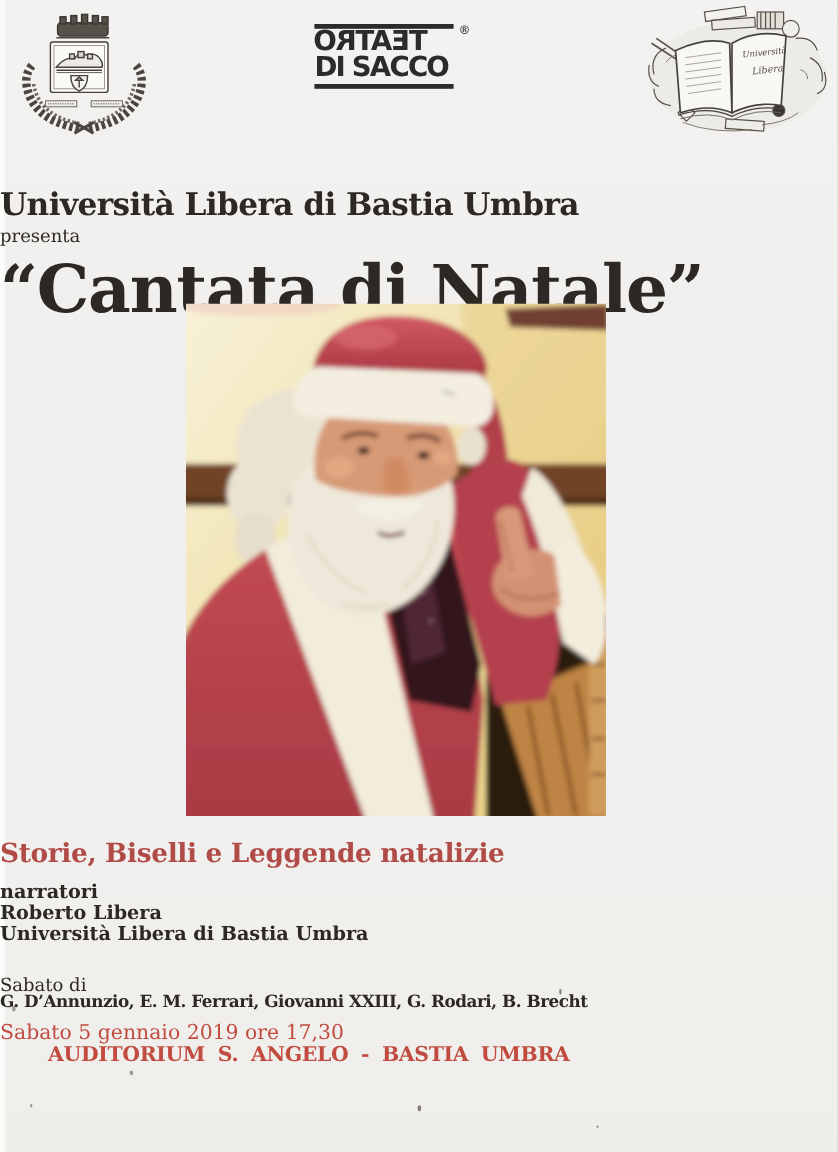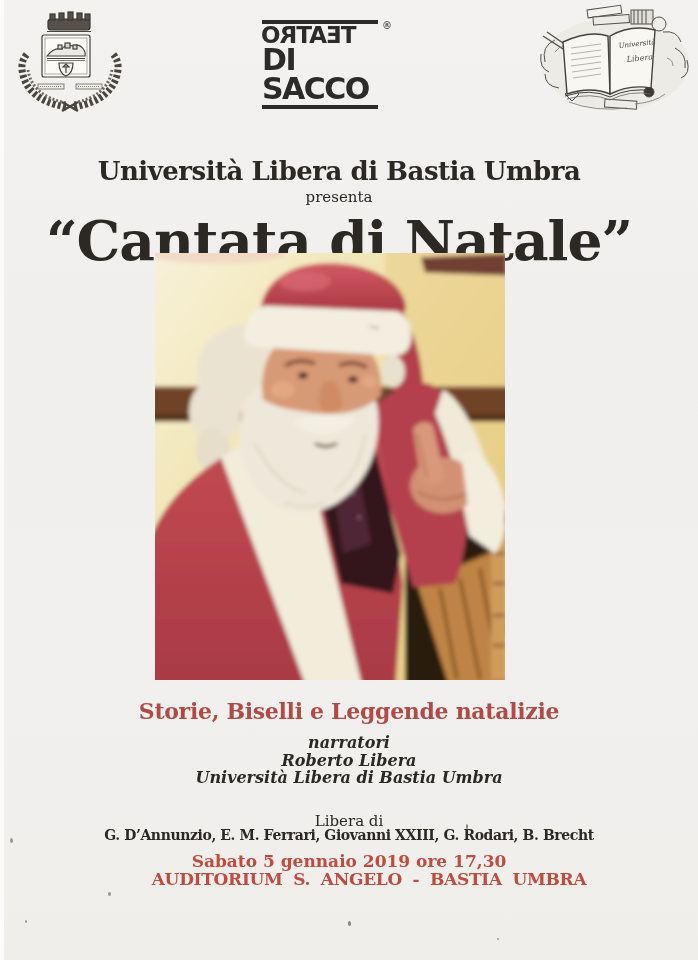--- a/index.html
+++ b/index.html
@@ -9,33 +9,33 @@
     font-family:"DejaVu Serif","Liberation Serif",serif;color:#2c2824;
   }
   .edge-strip{position:absolute;left:0;top:0;width:4px;height:960px;background:#fbfbfa;}
   
   .crest{position:absolute;left:14px;top:10px;width:112px;height:104px;}
   .logo{position:absolute;left:262px;top:20px;width:116px;font-family:"DejaVu Sans","Liberation Sans",sans-serif;color:#2b2b2b;}
   .logo-bar{height:4px;background:#2b2b2b;}
   .logo-line1{position:relative;font-size:23px;font-weight:bold;letter-spacing:-1px;line-height:.92;text-align:left;padding-top:1px;}
   .mirrored{display:inline-block;transform:scaleX(-1);}
   .reg{position:absolute;right:-14px;top:-3px;font-size:10px;transform:none;color:#555;letter-spacing:0;}
-  .logo-line2{font-size:30px;font-weight:bold;letter-spacing:-1.5px;line-height:.95;text-align:left;padding-bottom:2px;}
+  .logo-line2{font-size:23px;font-weight:bold;letter-spacing:-1.5px;line-height:.95;text-align:left;padding-bottom:2px;}
   .bookart{position:absolute;left:535px;top:2px;width:160px;height:114px;}
   
-  .tline{position:absolute;left:0;right:0;text-align:center;}
+  .tline{position:absolute;left:0;right:0;text-align:left;}
   .shiftl{right:20px;}
   .org{top:156px;font-size:26px;font-weight:bold;letter-spacing:-.5px;}
   .presenta{top:188px;font-size:15px;}
   .maintitle{top:208px;font-size:55px;font-weight:bold;letter-spacing:-1px;}
   .subtitle{top:698px;font-size:22px;font-weight:bold;letter-spacing:-.3px;color:#b04b47;}
-  .narrators{top:734px;font-size:16px;font-weight:bold;line-height:17.6px;font-style:italic;}
+  .narrators{top:734px;font-size:16px;font-weight:bold;line-height:17.6px;}
   .testi-label{top:812px;font-size:15px;}
   .authors{top:827px;font-size:14px;font-weight:bold;letter-spacing:-.4px;}
-  .ev-date{top:851px;font-size:17px;font-weight:bold;color:#c04b3e;}
+  .ev-date{top:851px;font-size:17px;font-weight:normal;color:#c04b3e;}
   .ev-venue{top:869px;font-size:17px;font-weight:bold;color:#c04b3e;word-spacing:5px;letter-spacing:-.3px;padding-left:40px;}
   .ev-adm{top:886px;font-size:17px;font-weight:bold;color:#c04b3e;letter-spacing:.5px;}
   
   .photo{position:absolute;left:155px;top:253px;width:350px;height:427px;overflow:hidden;}
   .photo svg{display:block;}
   
   .speck{position:absolute;background:#6f6a5e;border-radius:50%;opacity:.65;}
 </style>
 </head>
 <body>
@@ -229,21 +229,21 @@
   </div>
 
   <div class="tline subtitle">Storie, Biselli e Leggende natalizie</div>
 
   <div class="tline narrators">
     <div>narratori</div>
     <div>Roberto Libera</div>
     <div>Università Libera di Bastia Umbra</div>
   </div>
 
-  <div class="tline testi-label">Libera di</div>
+  <div class="tline testi-label">Sabato di</div>
   <div class="tline authors">G. D’Annunzio, E. M. Ferrari, Giovanni XXIII, G. Rodari, B. Brecht</div>
 
   <div class="tline ev-date">Sabato 5 gennaio 2019 ore 17,30</div>
   <div class="tline ev-venue">AUDITORIUM S. ANGELO - BASTIA UMBRA</div>
 
   <div class="speck" style="left:10px;top:838px;width:3px;height:5px;"></div>
   <div class="speck" style="left:466px;top:824px;width:2px;height:5px;background:#4a4540;"></div>
   <div class="speck" style="left:108px;top:892px;width:3px;height:4px;"></div>
   <div class="speck" style="left:348px;top:921px;width:3px;height:5px;background:#4a4540;"></div>
   <div class="speck" style="left:25px;top:920px;width:2px;height:3px;"></div>

